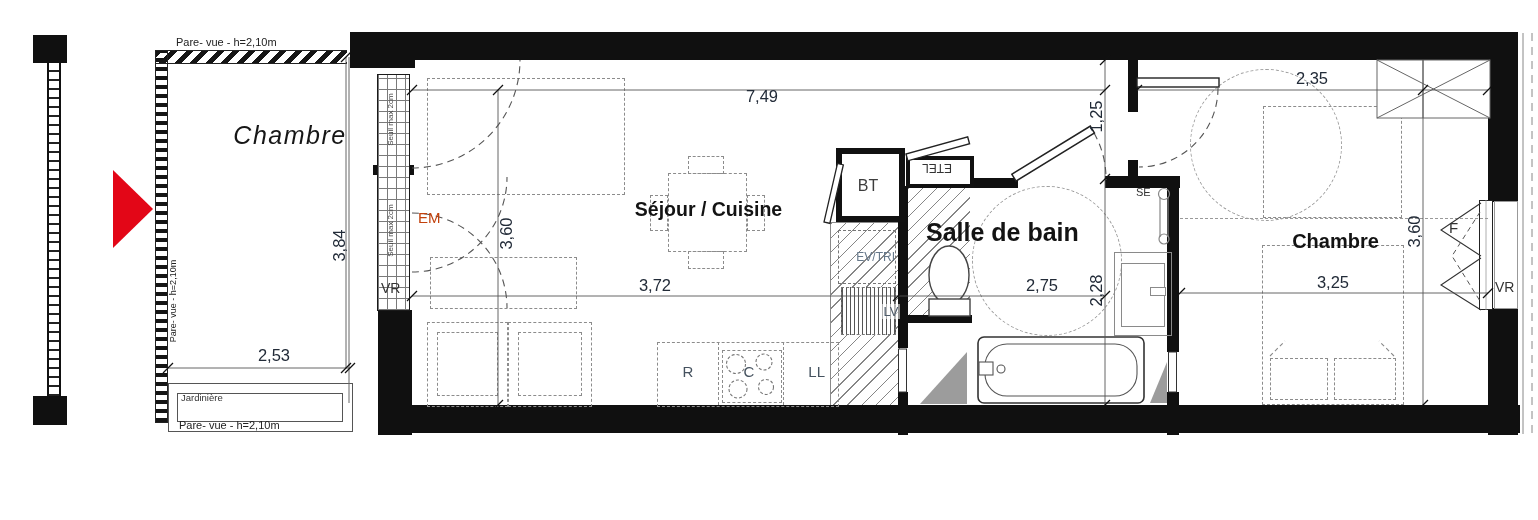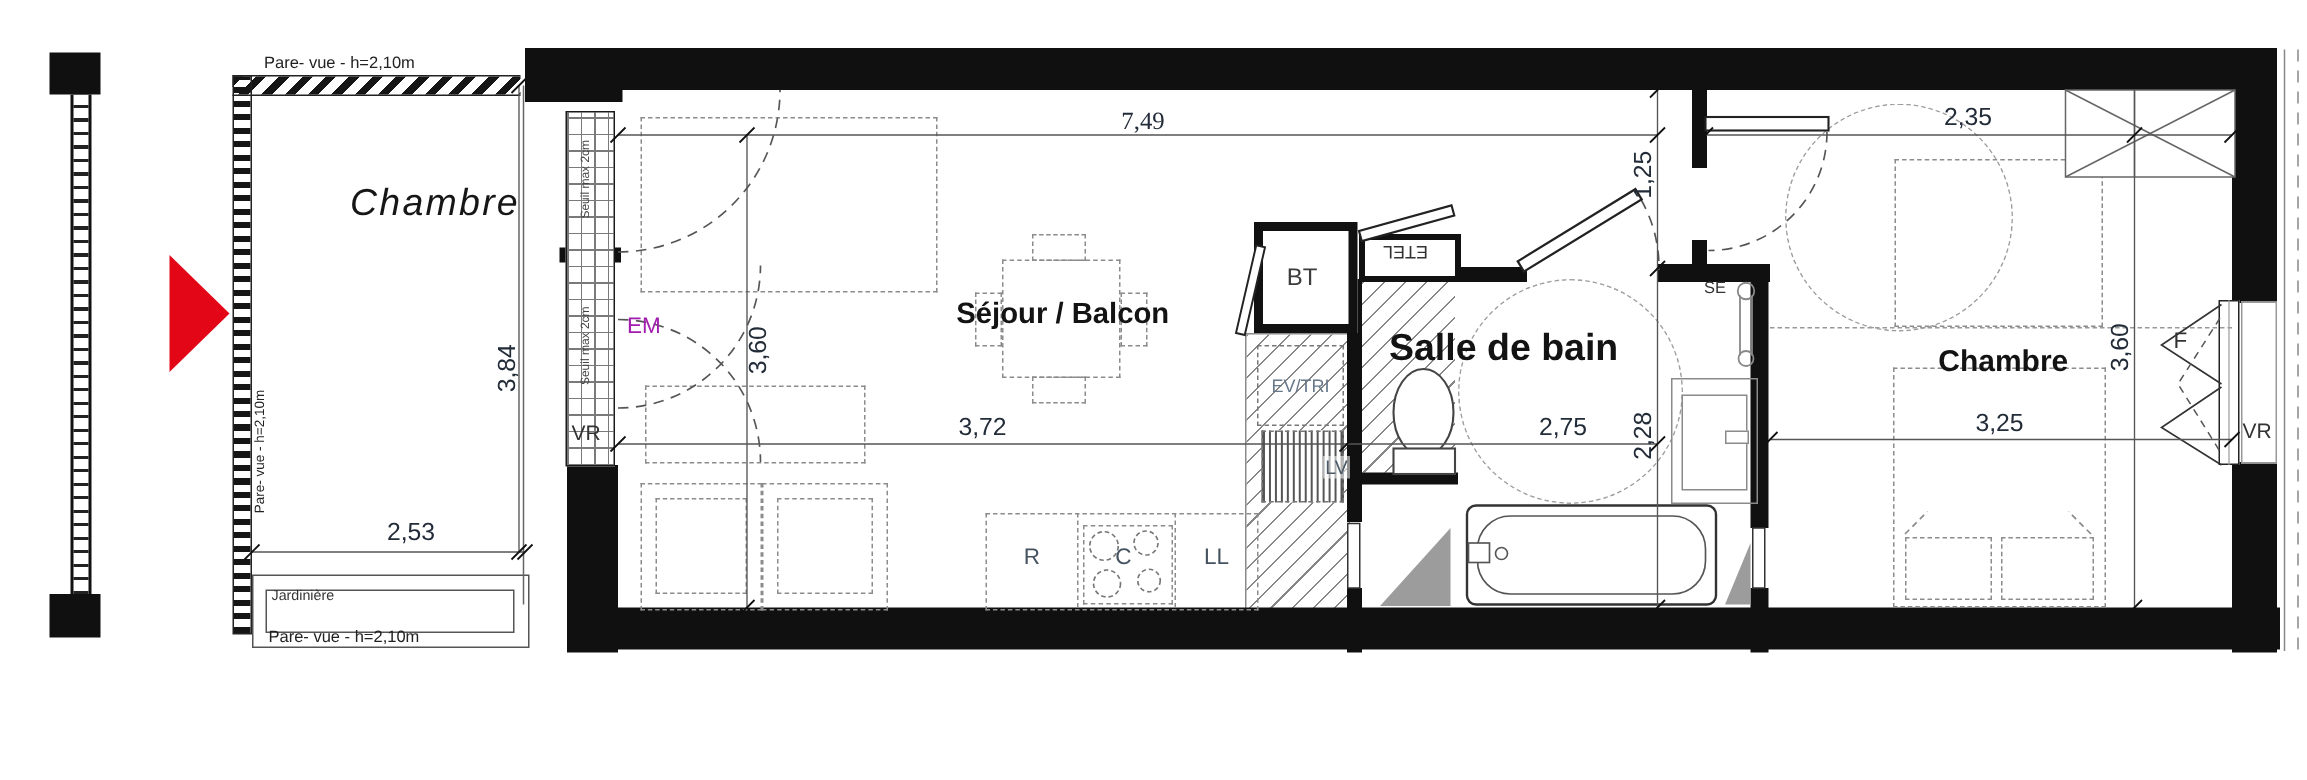--- a/index.html
+++ b/index.html
@@ -15,21 +15,21 @@
   .eq{color:#45525f;}
   .dr{position:absolute;border:1.5px dashed #8c8c8c;}
   .dc{position:absolute;border:1.4px dashed #9e9e9e;border-radius:50%;}
   .box{position:absolute;box-sizing:border-box;background:#fff;}
   .hatch{position:absolute;background-image:repeating-linear-gradient(135deg,#868686 0 1px,transparent 1px 10px);}
   .lvbox{position:absolute;box-sizing:border-box;border:1.5px dashed #777;background-color:#fff;
          background-image:repeating-linear-gradient(90deg,#555 0 1px,transparent 1px 4px),
                           repeating-linear-gradient(0deg,#fff 0 1px,transparent 1px 8px);
          display:flex;align-items:center;justify-content:center;}
   .evbox{position:absolute;box-sizing:border-box;border:1.5px dashed #777;
-         display:flex;align-items:center;justify-content:center;}
+         display:flex;align-items:center;justify-content:flex-end;}
   .winv{position:absolute;box-sizing:border-box;border:1.6px solid #1a1a1a;background-color:#fff;
         background-image:repeating-linear-gradient(0deg,#7a7a7a 0 1px,transparent 1px 11px),
                          repeating-linear-gradient(90deg,#7a7a7a 0 1px,transparent 1px 9px);}
   .pvband{position:absolute;box-sizing:border-box;border-top:1.5px solid #222;border-bottom:1.5px solid #222;
           background-image:repeating-linear-gradient(135deg,#151515 0 5px,transparent 5px 11px);}
   .pvstrip{position:absolute;box-sizing:border-box;border:1.5px solid #222;
            background-image:repeating-linear-gradient(0deg,#151515 0 4px,transparent 4px 9px);}
   .ladder{position:absolute;box-sizing:border-box;border-left:2px solid #111;border-right:2px solid #111;
           background-image:repeating-linear-gradient(0deg,#222 0 2px,transparent 2px 9px);}
   .thinbox{position:absolute;box-sizing:border-box;border:1.3px solid #555;background:#fff;}
@@ -219,43 +219,43 @@
       <line x1="1418" y1="95" x2="1428" y2="85"></line>
         <line x1="1418" y1="410" x2="1428" y2="400"></line>
       <line x1="163" y1="373" x2="173" y2="363"></line>
         <line x1="345" y1="373" x2="355" y2="363"></line>
       <line x1="341" y1="62" x2="351" y2="52"></line>
         <line x1="341" y1="373" x2="351" y2="363"></line>
     </g>
   </svg>
 
   <div class="txt room ctr" style="left:230px;top:121px;width:120px;font-size:25px;font-style:italic;font-weight:normal;letter-spacing:1.5px;color:#161616;">Chambre</div>
-  <div class="txt room ctr" style="left:616px;top:198px;width:185px;font-size:19.5px;">Séjour / Balcon</div>
+  <div class="txt room ctr" style="left:616px;top:198px;width:185px;font-size:19.5px;">Séjour / Cuisine</div>
   <div class="txt room ctr" style="left:926px;top:218px;width:150px;font-size:25px;">Salle de bain</div>
   <div class="txt room ctr" style="left:1283px;top:230px;width:105px;font-size:20px;">Chambre</div>
 
-  <div class="txt dim ctr" style="left:722px;top:71px;width:80px;font-family:Liberation Serif, serif;">7,49</div>
+  <div class="txt dim ctr" style="left:722px;top:87px;width:80px;">7,49</div>
   <div class="txt dim ctr" style="left:1272px;top:69px;width:80px;">2,35</div>
   <div class="txt dim ctr" style="left:615px;top:276px;width:80px;">3,72</div>
   <div class="txt dim ctr" style="left:1002px;top:276px;width:80px;">2,75</div>
   <div class="txt dim ctr" style="left:1293px;top:273px;width:80px;">3,25</div>
   <div class="txt dim ctr" style="left:234px;top:346px;width:80px;">2,53</div>
   <div class="txt dim ctr rot" style="left:1066px;top:107px;width:60px;">1,25</div>
   <div class="txt dim ctr rot" style="left:1066px;top:281px;width:60px;">2,28</div>
   <div class="txt dim ctr rot" style="left:476px;top:224px;width:60px;">3,60</div>
   <div class="txt dim ctr rot" style="left:1384px;top:222px;width:60px;">3,60</div>
   <div class="txt dim ctr rot" style="left:309px;top:236px;width:60px;">3,84</div>
 
-  <div class="txt" style="left:418px;top:209px;font-size:15px;color:#a21caf;">EM</div>
+  <div class="txt" style="left:418px;top:209px;font-size:15px;color:#c2410c;">EM</div>
   <div class="txt" style="left:381px;top:280px;font-size:14px;color:#333;">VR</div>
   <div class="txt ctr" style="left:846px;top:177px;width:44px;font-size:16px;color:#3d3d3d;">BT</div>
   <div class="txt ctr flip" style="left:908px;top:161px;width:58px;font-size:12px;color:#333;">ETEL</div>
   <div class="txt ctr eq" style="left:676px;top:363px;width:24px;font-size:15px;">R</div>
   <div class="txt ctr eq" style="left:737px;top:363px;width:24px;font-size:15px;">C</div>
-  <div class="txt ctr eq" style="left:797px;top:363px;width:28px;font-size:15px;">LL</div>
+  <div class="txt ctr eq" style="left:797px;top:363px;width:28px;font-size:15px;text-align:right;">LL</div>
   <div class="txt" style="left:1136px;top:186px;font-size:11px;color:#333;">SE</div>
   <div class="txt" style="left:1449px;top:219px;font-size:15px;color:#333;">F</div>
   <div class="txt" style="left:1495px;top:279px;font-size:14px;color:#333;">VR</div>
 
   <div class="txt" style="left:176px;top:36px;font-size:11px;color:#222;">Pare- vue - h=2,10m</div>
   <div class="txt ctr rot" style="left:108px;top:296px;width:130px;font-size:9px;color:#222;">Pare- vue - h=2,10m</div>
   <div class="txt" style="left:179px;top:419px;font-size:11px;color:#222;">Pare- vue - h=2,10m</div>
   <div class="txt ctr rot" style="left:350px;top:115px;width:80px;font-size:8px;color:#444;">Seuil max 2cm</div>
   <div class="txt ctr rot" style="left:350px;top:226px;width:80px;font-size:8px;color:#444;">Seuil max 2cm</div>
   <div class="txt" style="left:181px;top:392px;font-size:9.5px;color:#333;">Jardinière</div>

